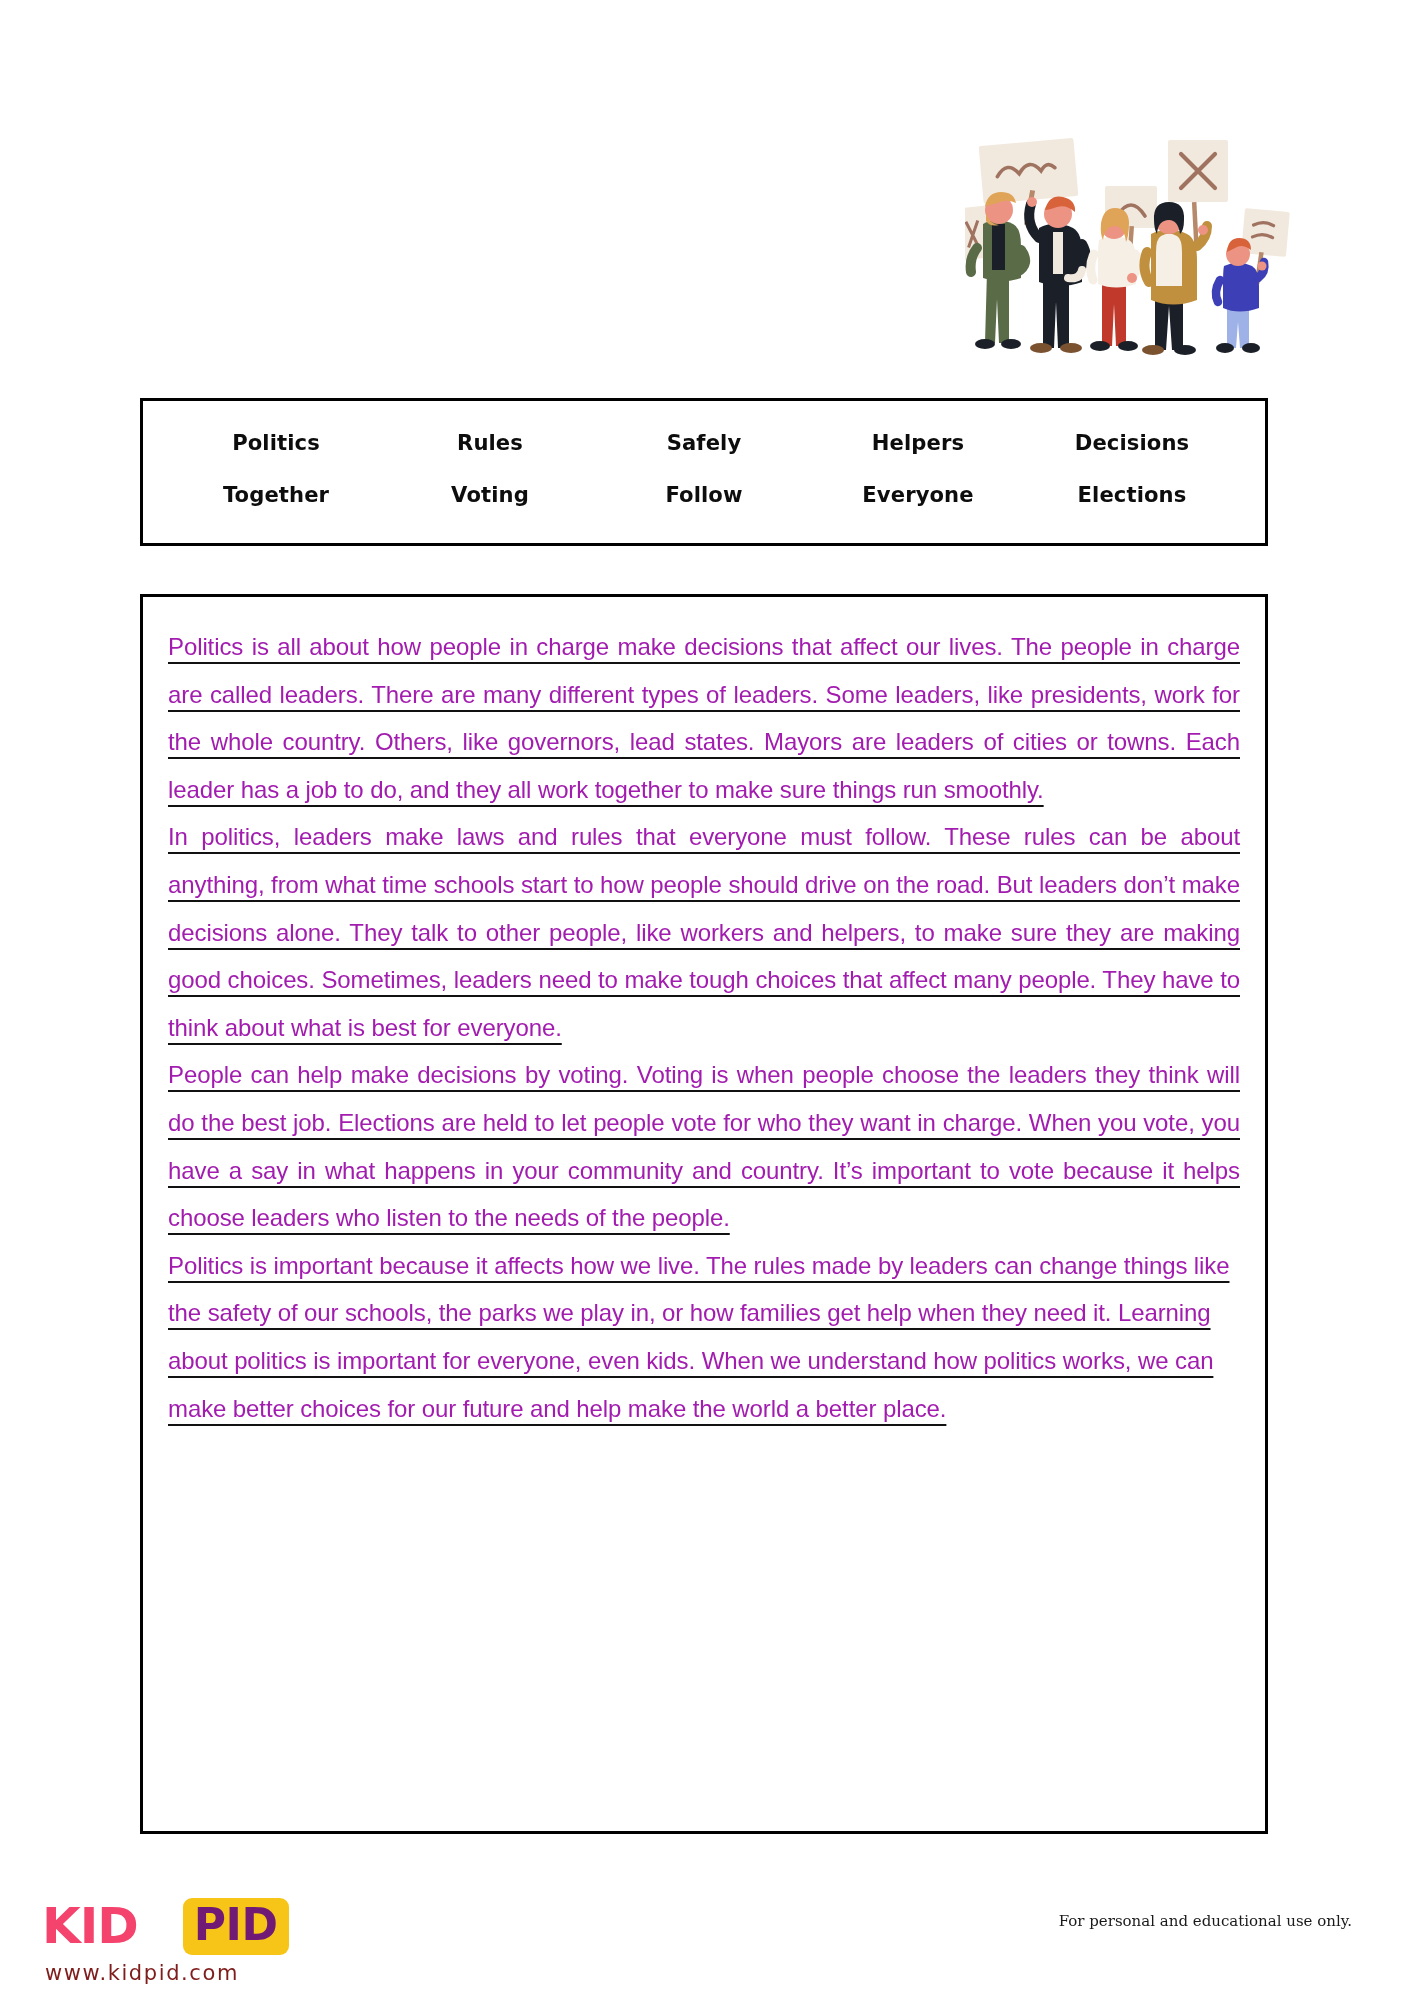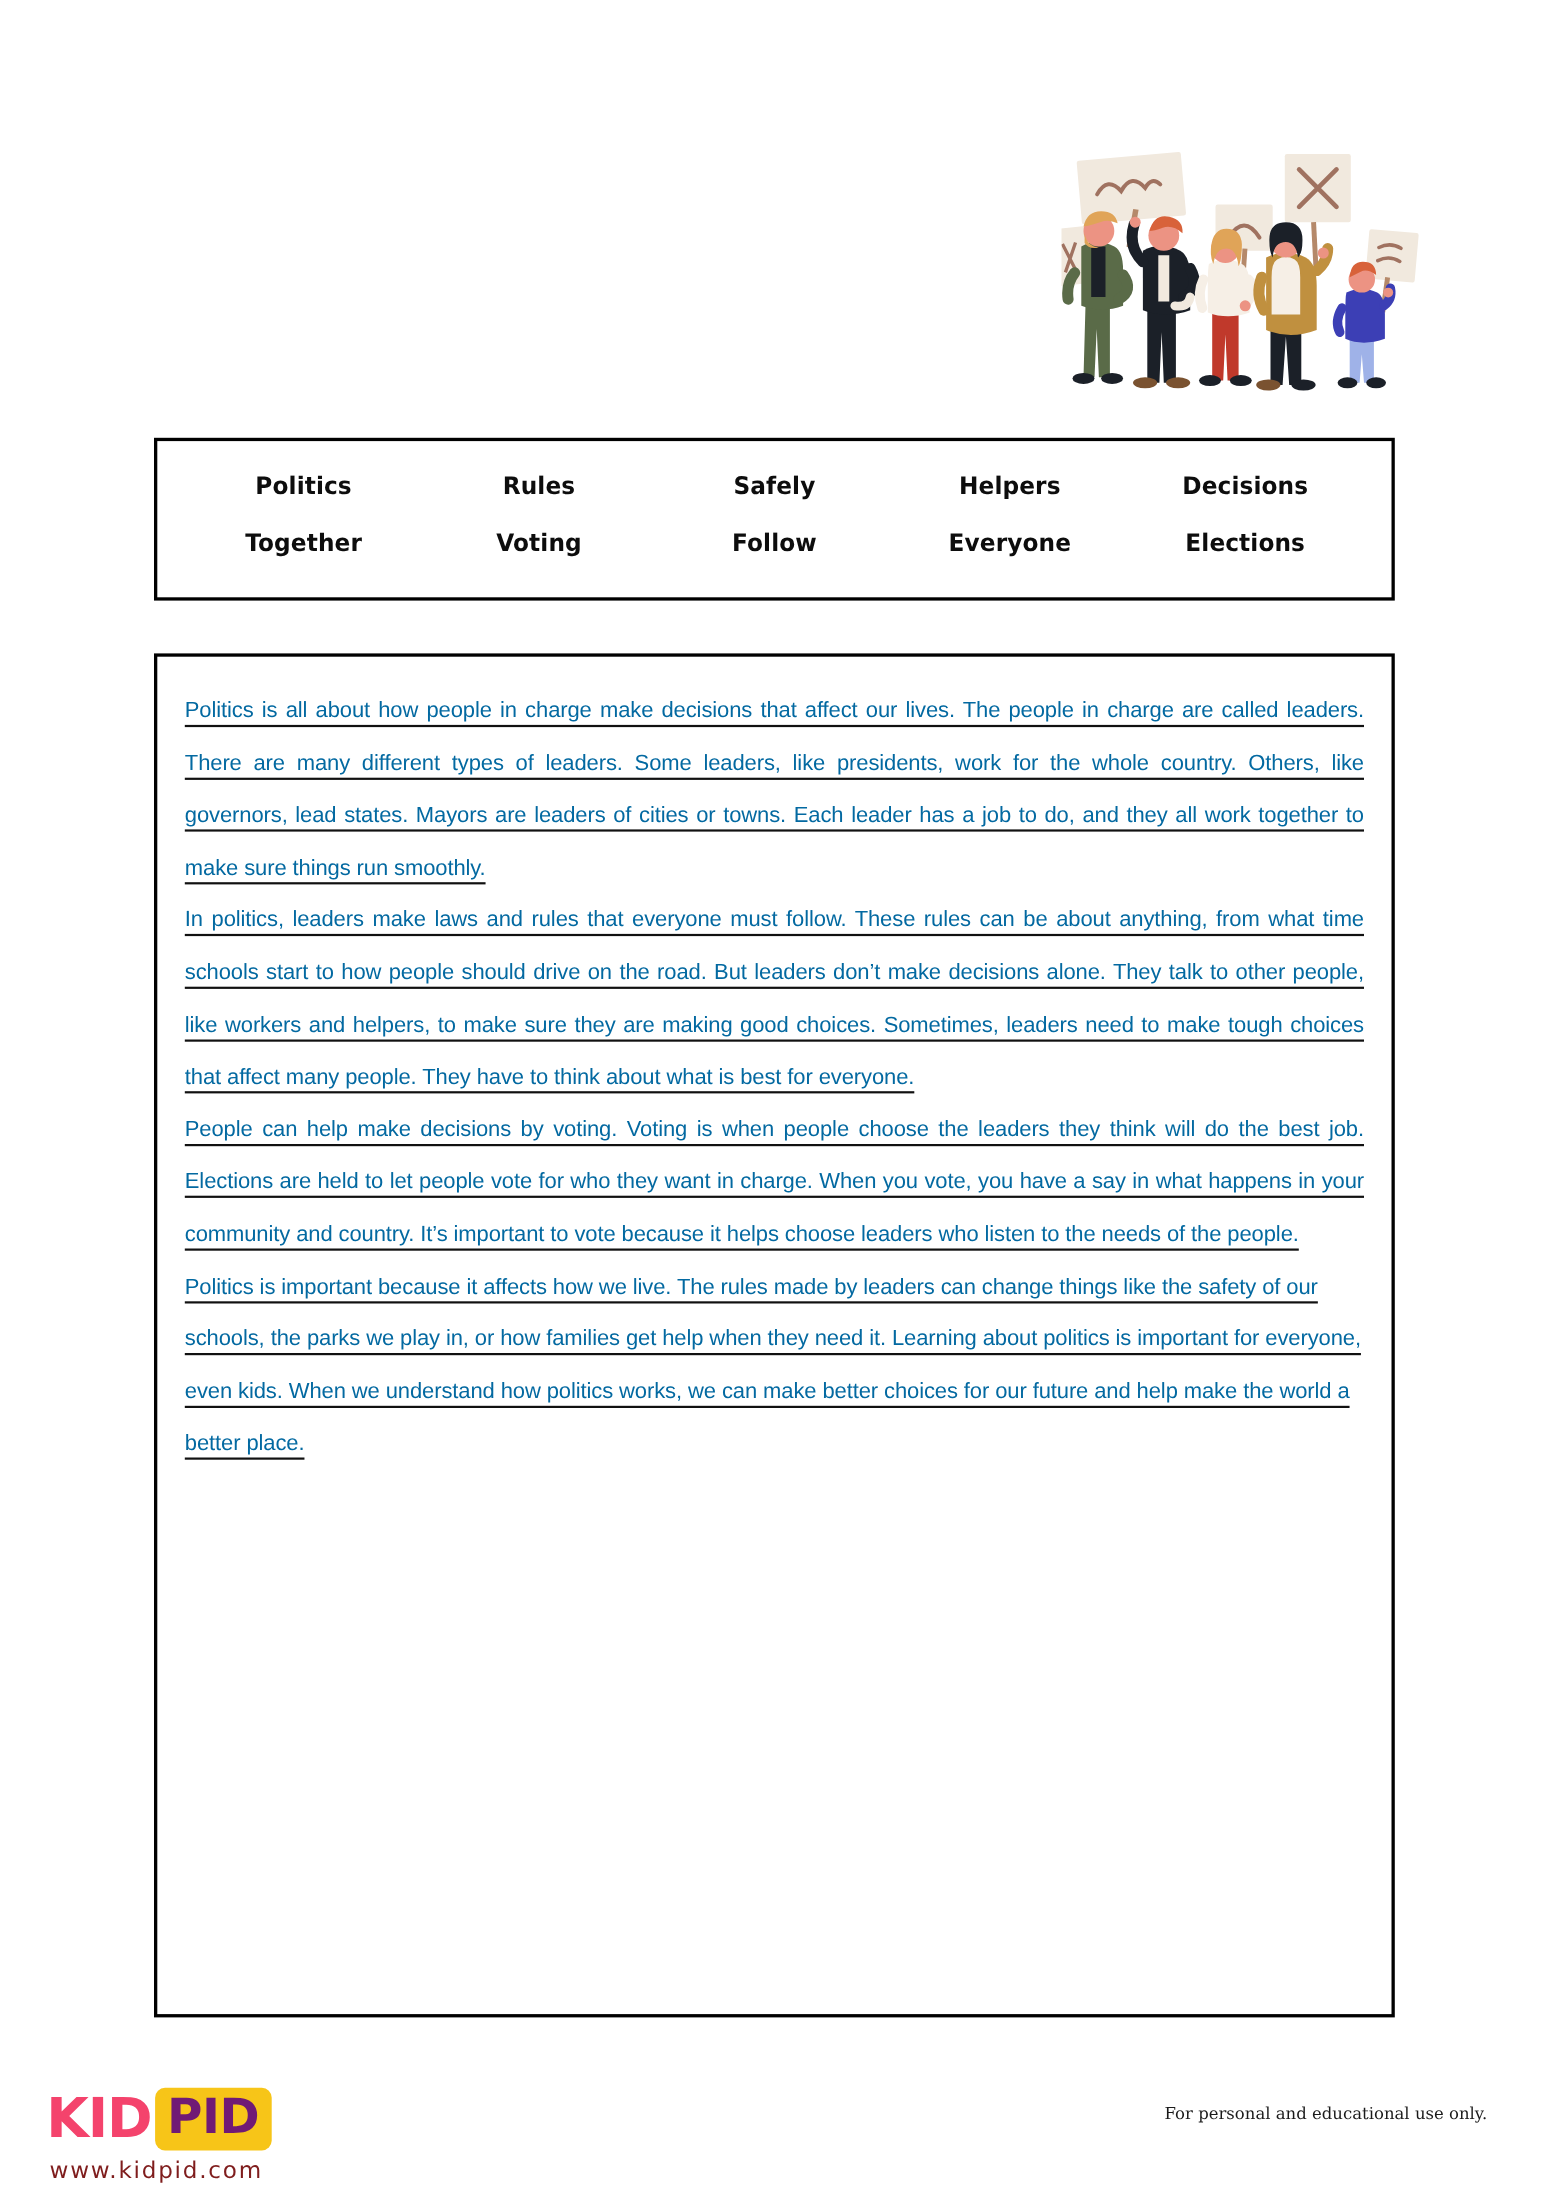--- a/index.html
+++ b/index.html
@@ -99,22 +99,22 @@
     left: 140px;
     top: 594px;
     width: 1128px;
     height: 1240px;
     border: 3px solid #000000;
     padding: 26px 25px 18px 25px;
   }
 
   .para-body {
     font-family: "Liberation Sans", sans-serif;
-    font-size: 20px;
-    color: #0369a1;
+    font-size: 24px;
+    color: #a21caf;
     line-height: 47.6px;
   }
 
   .para-body p {
     text-align: justify;
     text-justify: inter-word;
     text-decoration: underline;
     text-decoration-thickness: 1.6px;
     text-underline-offset: 7px;
     text-decoration-color: #111111;
@@ -127,20 +127,21 @@
     position: absolute;
     left: 42px;
     top: 1898px;
     width: 300px;
   }
 
   .logo-row {
     display: flex;
     align-items: center;
     height: 56px;
+    gap: 42px;
   }
 
   .logo-kid {
     font-family: "DejaVu Sans", sans-serif;
     font-size: 50px;
     font-weight: 700;
     color: #f4436c;
     letter-spacing: -1px;
     line-height: 1;
   }

